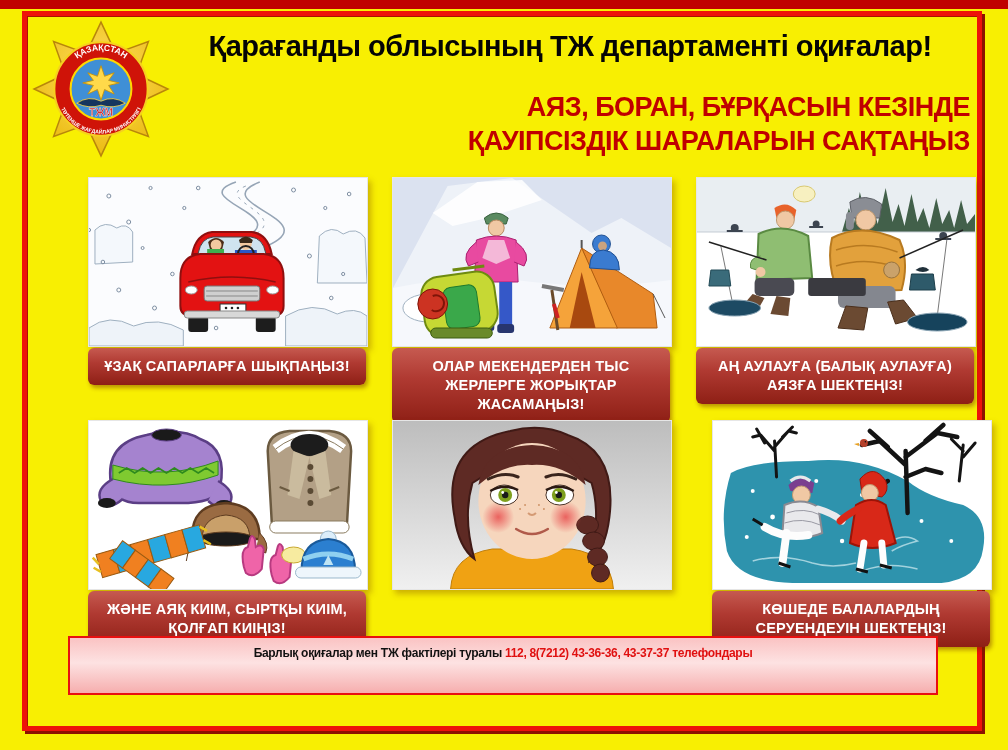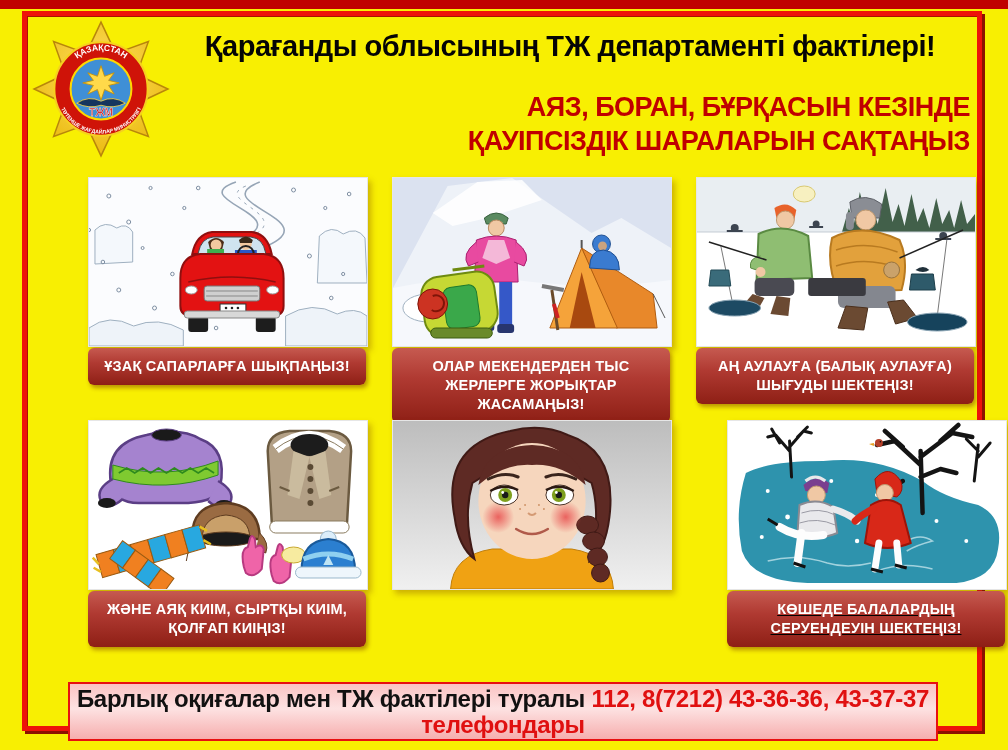--- a/index.html
+++ b/index.html
@@ -15,25 +15,25 @@
               font-size:27px;font-weight:bold;color:#c00000;line-height:34px;letter-spacing:-0.5px;}
   .card{position:absolute;width:278px;padding-left:20px;}
   .card-image{width:100%;height:168px;background:#ffffff;border:1px solid #e6e6e6;
               box-shadow:3px 4px 6px rgba(120,60,0,.35);overflow:hidden;}
   .card-image svg{display:block;width:100%;height:100%;}
   .card-caption{margin-top:1px;background:linear-gradient(180deg,#c65a50 0%,#b03a32 40%,#8e1f15 100%);
               border-radius:6px;box-shadow:2px 3px 4px rgba(110,40,0,.45);
               color:#ffffff;font-weight:bold;font-size:14.5px;line-height:19px;
               text-align:center;padding:9px 12px;letter-spacing:0.2px;}
   .pos-c1{left:68px;top:177px;} .pos-c2{left:372px;top:177px;} .pos-c3{left:676px;top:177px;}
-  .pos-c4{left:68px;top:420px;} .pos-c5{left:372px;top:420px;} .pos-c6{left:707px;top:420px;text-decoration:underline;}
-  .footer-notice{position:absolute;left:68px;top:682px;width:866px;height:53px;
+  .pos-c4{left:68px;top:420px;} .pos-c5{left:372px;top:420px;} .pos-c6{left:692px;top:420px;}
+  .footer-notice{position:absolute;left:68px;top:636px;width:866px;height:53px;
               border:2px solid #e81010;
               background:linear-gradient(180deg,#fac3c3 0%,#fde2e2 45%,#f6aeae 100%);
-              text-align:center;font-weight:bold;font-size:24px;line-height:26px;
+              text-align:center;font-weight:bold;font-size:12px;line-height:26px;
               letter-spacing:-0.3px;padding-top:2px;}
   .footer-notice .black-part{color:#111111;}
   .footer-notice .red-part{color:#e01010;}
 </style>
 </head>
 <body>
 
 <div class="poster">
   <div class="top-strip"></div>
   <div class="frame"></div>
@@ -54,21 +54,21 @@
       <textPath href="#arcTop" startOffset="50%">ҚАЗАҚСТАН</textPath>
     </text>
     <text font-size="5.2" font-weight="bold" fill="#ffffff" text-anchor="middle">
       <textPath href="#arcBottom" startOffset="50%">ТӨТЕНШЕ ЖАҒДАЙЛАР МИНИСТРЛІГІ</textPath>
     </text>
     <polygon points="70,47 73.5,57.5 83,54 77.5,61.5 88,64 77.5,66.5 83,75 73.5,70.5 70,81 66.5,70.5 57,75 62.5,66.5 52,64 62.5,61.5 57,54 66.5,57.5" fill="#ffd94a" stroke="#c89000" stroke-width="0.8"></polygon>
     <path d="M46,84 Q58,76 70,82 Q82,76 94,84 Q82,90 70,86 Q58,90 46,84 Z" fill="#16355e" stroke="#ffd94a" stroke-width="0.8"></path>
     <text x="70" y="97" font-size="10" font-weight="bold" fill="#d21010" stroke="#ffffff" stroke-width="0.35" text-anchor="middle">ТЖМ</text>
   </svg>
 
-  <div class="page-title">Қарағанды облысының ТЖ департаменті фактілері!</div>
+  <div class="page-title">Қарағанды облысының ТЖ департаменті оқиғалар!</div>
   <div class="page-subtitle">
     <div>АЯЗ, БОРАН, БҰРҚАСЫН КЕЗІНДЕ</div>
     <div>ҚАУІПСІЗДІК ШАРАЛАРЫН САҚТАҢЫЗ</div>
   </div>
 
   <div class="card pos-c1">
     <div class="card-image">
       <svg viewBox="0 0 280 168" preserveAspectRatio="none">
         <rect width="280" height="168" fill="#fbfcfe"></rect>
         <g>
@@ -231,21 +231,21 @@
           <line x1="204" y1="80" x2="268" y2="52" stroke="#222" stroke-width="1.5"></line>
           <line x1="252" y1="59" x2="242" y2="138" stroke="#555" stroke-width="0.8"></line>
           <ellipse cx="38" cy="130" rx="26" ry="8" fill="#1d4a63" stroke="#8aa4b4"></ellipse>
           <ellipse cx="242" cy="144" rx="30" ry="9" fill="#16435c" stroke="#8aa4b4"></ellipse>
           <path d="M14,92 l18,0 2,16 -22,0 Z" fill="#3a6b7a" stroke="#224a56"></path>
           <path d="M216,96 l22,0 2,16 -26,0 Z" fill="#2e5a6a" stroke="#1c3e4a"></path>
           <path d="M220,92 q8,-6 14,0 q-6,4 -14,0 Z" fill="#20303a"></path>
         </g>
       </svg>
     </div>
-    <div class="card-caption">АҢ АУЛАУҒА (БАЛЫҚ АУЛАУҒА) ШЫҒУДЫ ШЕКТЕҢІЗ!</div>
+    <div class="card-caption">АҢ АУЛАУҒА (БАЛЫҚ АУЛАУҒА) АЯЗҒА ШЕКТЕҢІЗ!</div>
   </div>
 
   <div class="card pos-c4">
     <div class="card-image">
       <svg viewBox="0 0 280 168" preserveAspectRatio="none">
         <rect width="280" height="168" fill="#ffffff"></rect>
         <g>
           <path d="M22,62 Q16,22 58,14 Q92,6 112,18 Q140,28 132,66 Q130,80 100,82 L50,82 Q26,82 22,62 Z" fill="#a583cf" stroke="#5b3e85" stroke-width="2.5"></path>
           <path d="M24,58 Q6,68 12,80 Q20,90 34,78" fill="#a583cf" stroke="#5b3e85" stroke-width="2.5"></path>
           <ellipse cx="18" cy="82" rx="9" ry="5" fill="#1a1a1a"></ellipse>

